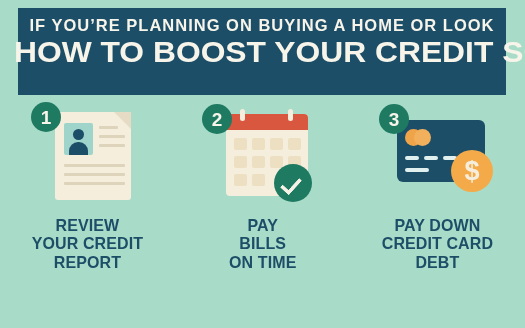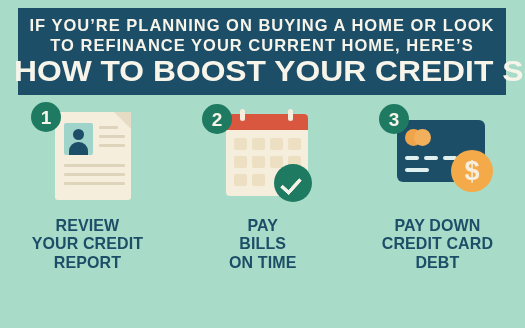--- a/index.html
+++ b/index.html
@@ -322,21 +322,20 @@
     z-index: 4;
   }
 </style>
 </head>
 <body>
 
 <div id="page-root">
 
   <div class="header-banner">
     <div class="head-line head-line-1">IF YOU’RE PLANNING ON BUYING A HOME OR LOOK</div>
-    <div class="head-line head-line-2">TO REFINANCE YOUR CURRENT HOME, HERE’S</div>
     <div class="head-line head-line-3">HOW TO BOOST YOUR CREDIT SCORE</div>
   </div>
 
   <div class="columns">
 
     <div class="col">
       <div class="icon-area">
         <div class="doc">
           <div class="doc-fold"></div>
           <div class="doc-photo">

